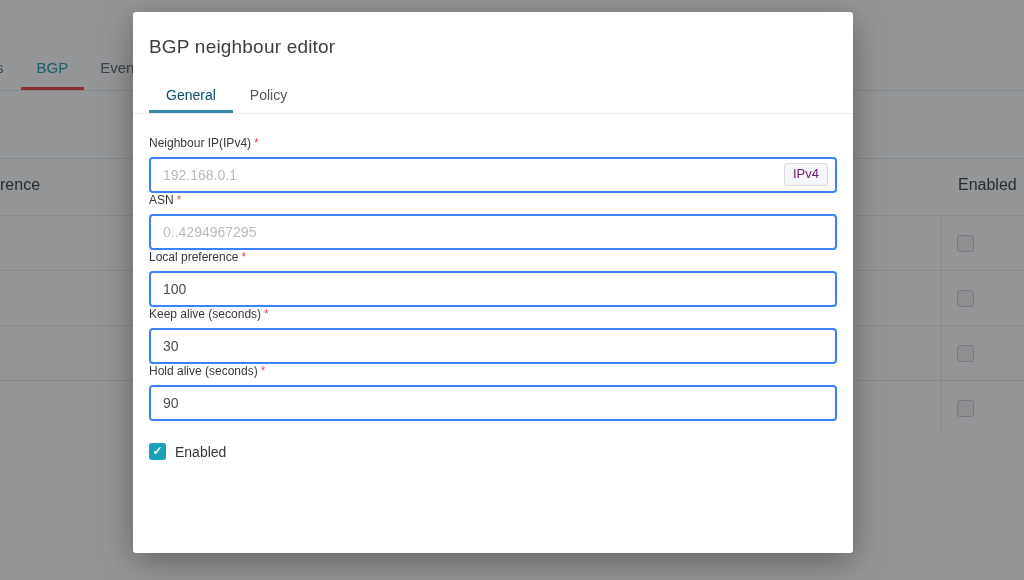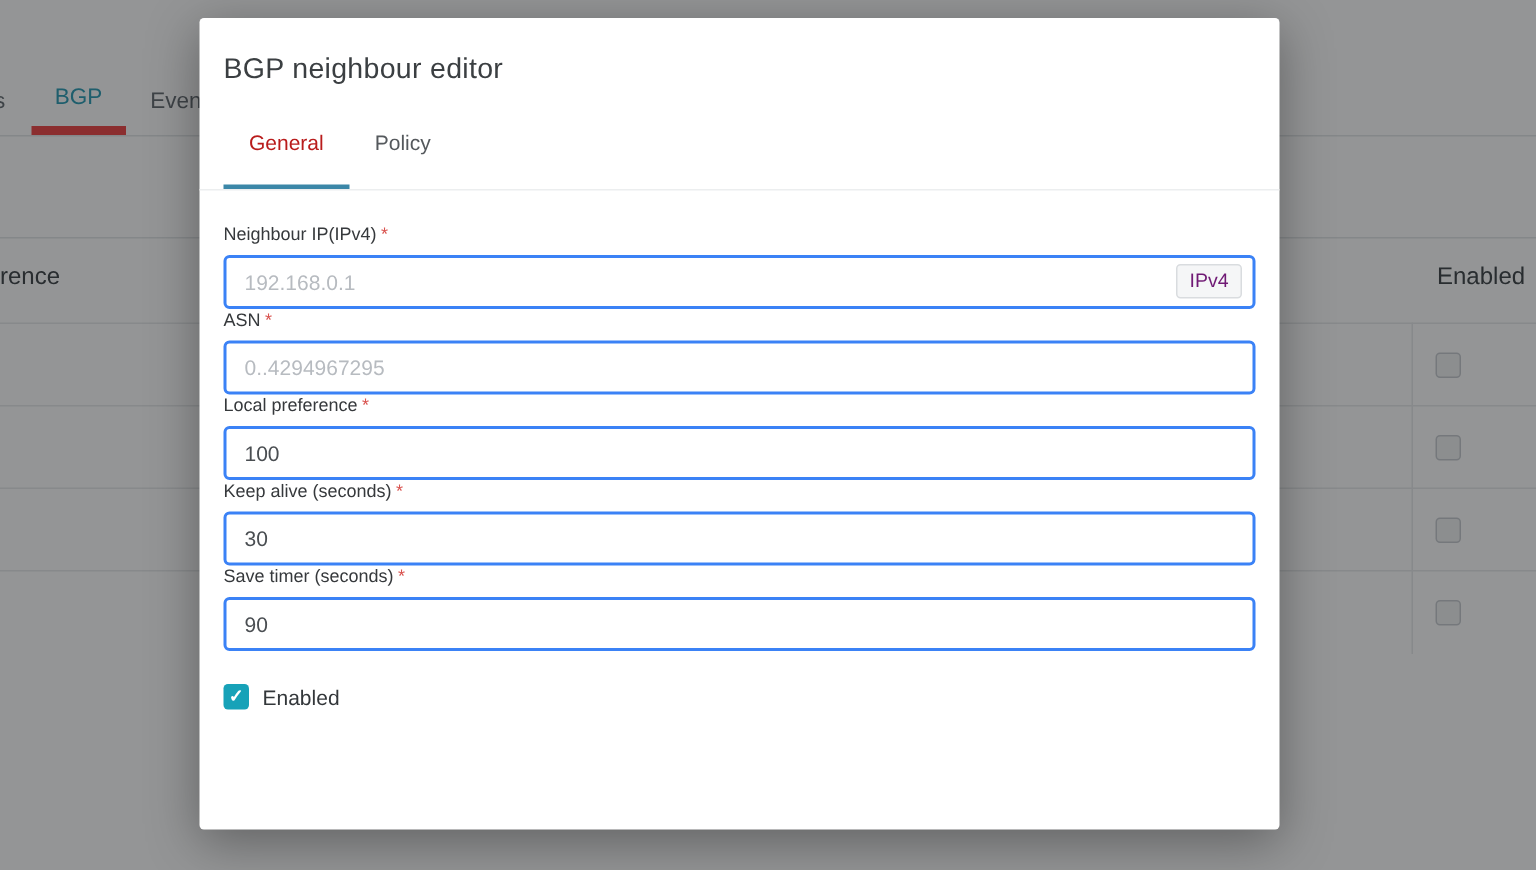--- a/index.html
+++ b/index.html
@@ -18,21 +18,21 @@
     border-bottom: 1px solid #e2e5e7;
     display: flex; align-items: flex-end;
   }
   .bg-tab {
     font-size: 15px; color: #5d6putanana468;
     padding: 0 16px 14px 16px; color:#636a70;
   }
   .bg-tab.first { padding: 0 14px 14px 0; margin-left: -4px; }
   .bg-tab.active {
     color: #2a9cb4;
-    border-bottom: 6px solid #ef4444;
+    border-bottom: 3px solid #ef4444;
     padding-bottom: 11px;
     margin-left: 3px;
   }
   .bg-table {
     position: absolute; top: 158px; left: 0; right: 0;
     border-top: 1px solid #e2e5e7;
   }
   .bg-thead { height: 56px; position: relative; }
   .bg-th { position: absolute; top: 17px; font-size: 16px; color: #3c4246; }
   .bg-th-left { left: 0; }
@@ -69,23 +69,23 @@
   .action svg { display: block; }
 
   .modal-tabs {
     display: flex; padding: 0 16px; margin-top: 21px;
     border-bottom: 1px solid #eceeef;
   }
   .mtab {
     font-size: 14px; color: #55595d; padding: 8px 17px 10px 17px; cursor: pointer;
   }
   .mtab.active {
-    color: #b91c1c;
+    color: #0c4a6e;
     border-bottom: 3px solid #3b87a8;
-    padding-bottom: 20px;
+    padding-bottom: 7px;
   }
 
   .modal-body { padding: 0 16px; }
   .field { }
   .field.first { margin-top: 22px; }
   .field-label { font-size: 12px; color: #36393c; display: block; margin-bottom: 7px; }
   .req { color: #d9534f; margin-left: 3px; }
   .input-wrap { position: relative; }
   .text-input {
     width: 100%; height: 36px;
@@ -190,21 +190,21 @@
       <label class="field-label">
         <span>Keep alive (seconds)</span><span class="req">*</span>
       </label>
       <div class="input-wrap">
         <input class="text-input" type="text" value="30" style="">
       </div>
     </div>
 
     <div class="field">
       <label class="field-label">
-        <span>Save timer (seconds)</span><span class="req">*</span>
+        <span>Hold alive (seconds)</span><span class="req">*</span>
       </label>
       <div class="input-wrap">
         <input class="text-input" type="text" value="90" style="">
       </div>
     </div>
 
     <div class="checkbox-row">
       <span class="checkbox-box">✓</span>
       <span class="checkbox-label">Enabled</span>
     </div>

